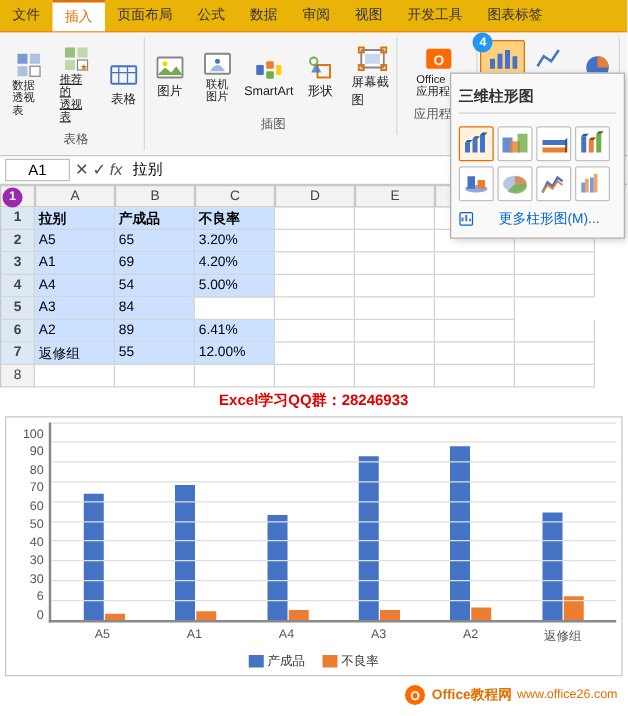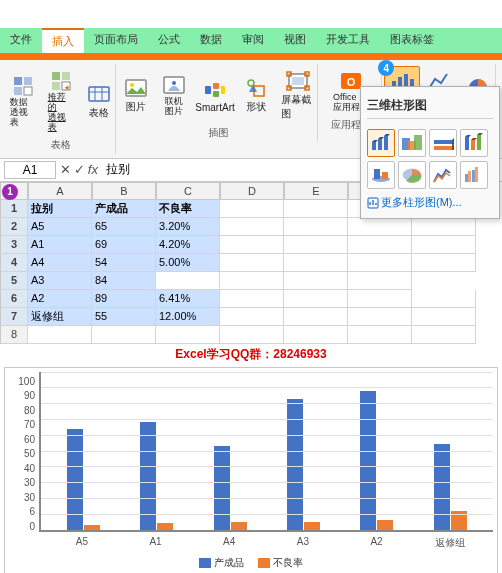--- a/index.html
+++ b/index.html
@@ -1,17 +1,17 @@
 <!DOCTYPE html>
 <html><head>
   <meta charset="utf-8">
   <style>
     * { margin: 0; padding: 0; box-sizing: border-box; }
     body { width: 502px; height: 573px; font-family: 'Microsoft YaHei', SimSun, Arial, sans-serif; font-size: 12px; background: #fff; overflow: hidden; }
-    .ribbon-tabs { display: flex; background: #86efac; border-bottom: 7px solid #f97316; margin-top: 28px; }
+    .ribbon-tabs { display: flex; background: #eab308; border-bottom: 1px solid #f97316; }
     .ribbon-tab { padding: 4px 10px; font-size: 11px; color: #333; cursor: pointer; }
     .ribbon-tab.active { background: #fff; border-top: 2px solid #e07000; color: #e07000; }
     .ribbon-content { display: flex; align-items: flex-start; padding: 4px 6px; gap: 4px; background: #f5f5f5; border-bottom: 1px solid #c8c8c8; }
     .ribbon-group { display: flex; flex-direction: column; align-items: center; border-right: 1px solid #d8d8d8; padding: 2px 6px; min-width: 60px; }
     .ribbon-group-items { display: flex; gap: 2px; align-items: center; }
     .ribbon-group-label { font-size: 10px; color: #555; margin-top: 2px; }
     .ribbon-btn { display: flex; flex-direction: column; align-items: center; padding: 2px 4px; cursor: pointer; font-size: 10px; color: #222; border: 1px solid transparent; border-radius: 2px; min-width: 36px; }
     .ribbon-btn svg { width: 24px; height: 24px; }
 
     
@@ -36,21 +36,21 @@
     .grid-cell.selected { background: #cce0ff; }
     .grid-cell.header-selected { background: #dde8f5; font-weight: bold; }
 
     
     .dropdown-panel { position: absolute; top: 58px; right: 2px; background: #f9f9f9; border: 1px solid #b0b0b0; box-shadow: 2px 2px 6px rgba(0,0,0,0.2); z-index: 100; width: 140px; padding: 6px; }
     .dropdown-title { font-size: 12px; color: #333; font-weight: bold; padding: 4px 0; border-bottom: 1px solid #d0d0d0; margin-bottom: 10px; }
     .chart-options { display: grid; grid-template-columns: repeat(4, 28px); gap: 3px; margin-bottom: 4px; }
     .chart-option { width: 28px; height: 28px; border: 1px solid #c0c0c0; background: #fff; display: flex; align-items: center; justify-content: center; cursor: pointer; border-radius: 2px; }
     .chart-option:hover, .chart-option.selected { border-color: #e07000; background: #fff3e0; }
     .chart-options-row2 { display: grid; grid-template-columns: repeat(4, 28px); gap: 3px; margin-bottom: 4px; }
-    .more-charts { font-size: 11px; color: #0066cc; cursor: pointer; padding: 2px 0; display: flex; align-items: center; gap: 2px; }
+    .more-charts { font-size: 11px; color: #0066cc; cursor: pointer; padding: 2px 0; display: flex; align-items: center; gap: 20px; }
 
     
     .chart-container { background: #fff; border: 1px solid #c8c8c8; margin: 4px; padding: 4px; }
     .chart-title { text-align: center; font-size: 13px; color: #333; margin-bottom: 4px; }
     .y-axis { display: flex; flex-direction: column; justify-content: space-between; align-items: flex-end; padding-right: 4px; padding-bottom: 20px; padding-top: 4px; width: 30px; font-size: 10px; color: #555; }
     .legend { display: flex; gap: 14px; justify-content: center; margin-top: 4px; font-size: 10px; color: #333; }
     .legend-item { display: flex; align-items: center; gap: 3px; }
     .legend-dot { width: 12px; height: 10px; }
 
     

